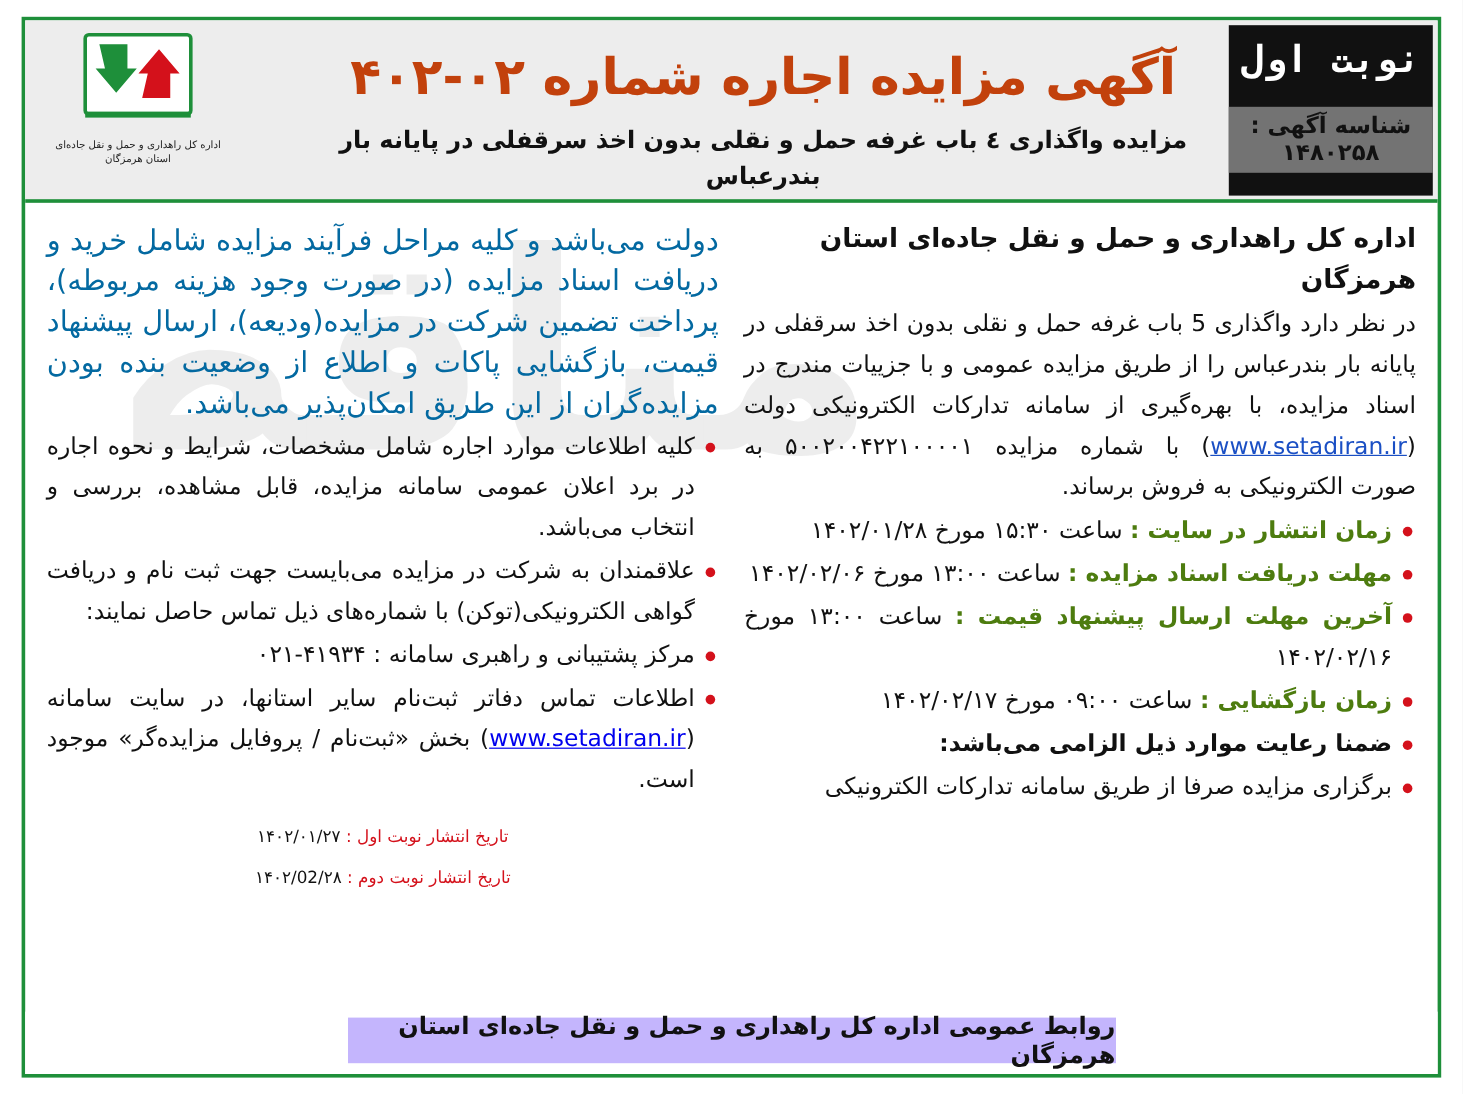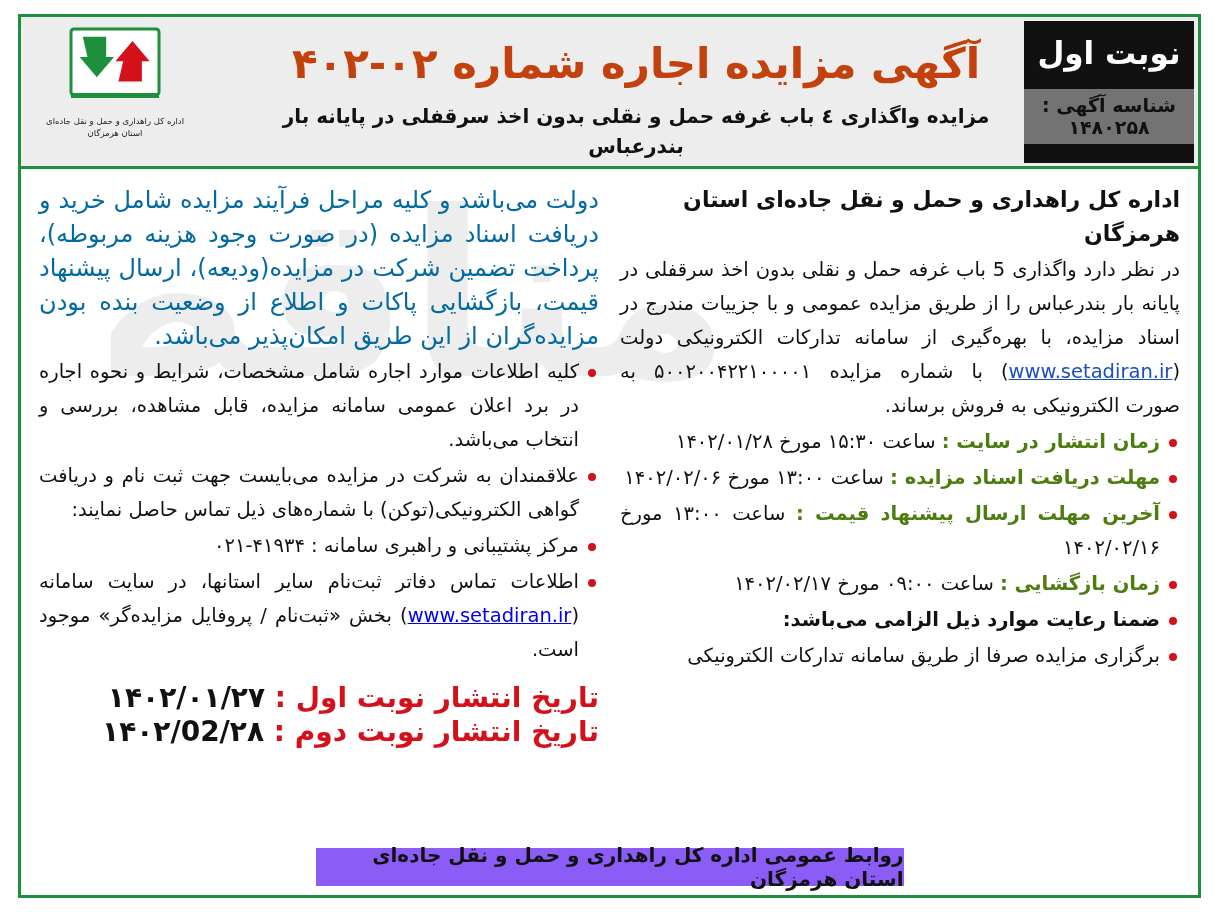--- a/index.html
+++ b/index.html
@@ -31,20 +31,21 @@
     position:absolute;right:4px;top:4px;width:170px;height:142px;
     background:#111111;
     color:#ffffff;
     box-sizing:border-box;
     padding-top:10px;
     text-align:center;
   }
   .nobat-title{
     font-size:31px;font-weight:bold;color:#ffffff;letter-spacing:0;
     line-height:44px;
+    font-family:Liberation Mono, monospace;
   }
   .shenase{
     margin-top:14px;
     background:#737373;color:#111111;
     font-size:19px;font-weight:bold;
     padding:5px 4px 6px 4px;
     line-height:22px;
   }
   .head-center{
     position:absolute;right:182px;top:18px;width:760px;
@@ -109,34 +110,34 @@
   .lbl{font-weight:bold;color:#4d7c0f;}
   .lbl-black{font-weight:bold;color:#111;}
 
   .left-para{
     font-size:24px;color:#0369a1;line-height:34px;text-align:justify;
   }
   .dates{
     margin-top:14px;text-align:left;direction:rtl;
   }
   .dates div{
-    font-size:28px;font-weight:bold;color:#d4111b;line-height:34px;
-    text-align:right;
+    font-size:14px;font-weight:normal;color:#d4111b;line-height:34px;
+    text-align:center;
   }
   .dates div span.val{color:#111;}
 
   
   .footer{
     position:absolute;left:0;right:0;bottom:0;height:52px;
     background:#ffffff;
   }
   .footer-band{
     position:absolute;left:50%;transform:translateX(-50%);
-    top:5px;width:588px;height:38px;
-    background:#8b5cf6;
+    top:5px;width:640px;height:38px;
+    background:#c4b5fd;
     display:flex;align-items:center;justify-content:center;
   }
   .footer-band span{
     font-size:20px;font-weight:bold;color:#111;
     direction:rtl;
   }
   
   .watermark{
     position:absolute;left:90px;top:180px;width:620px;height:560px;
     pointer-events:none;

